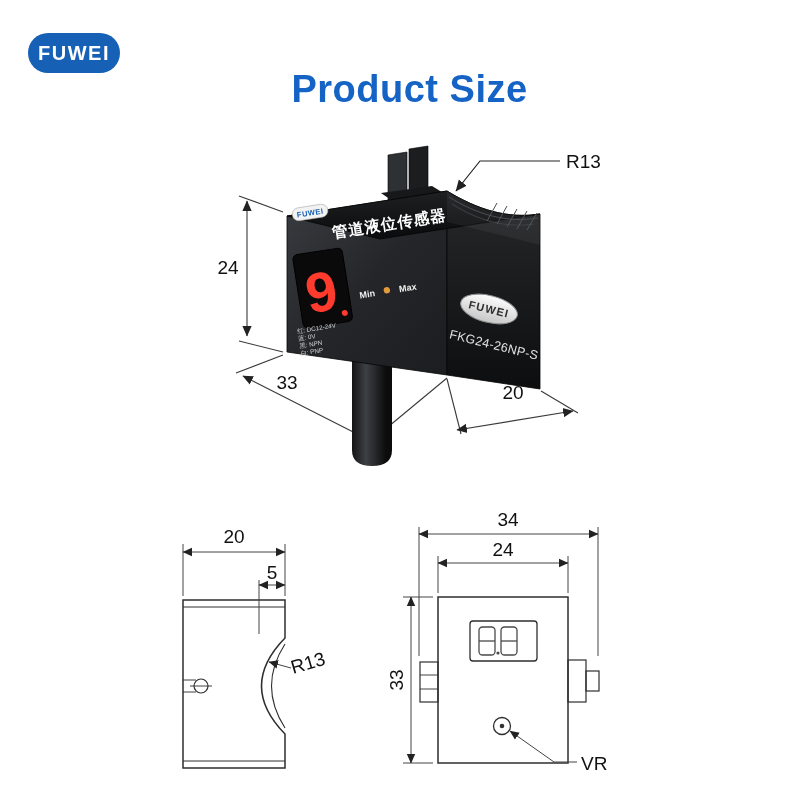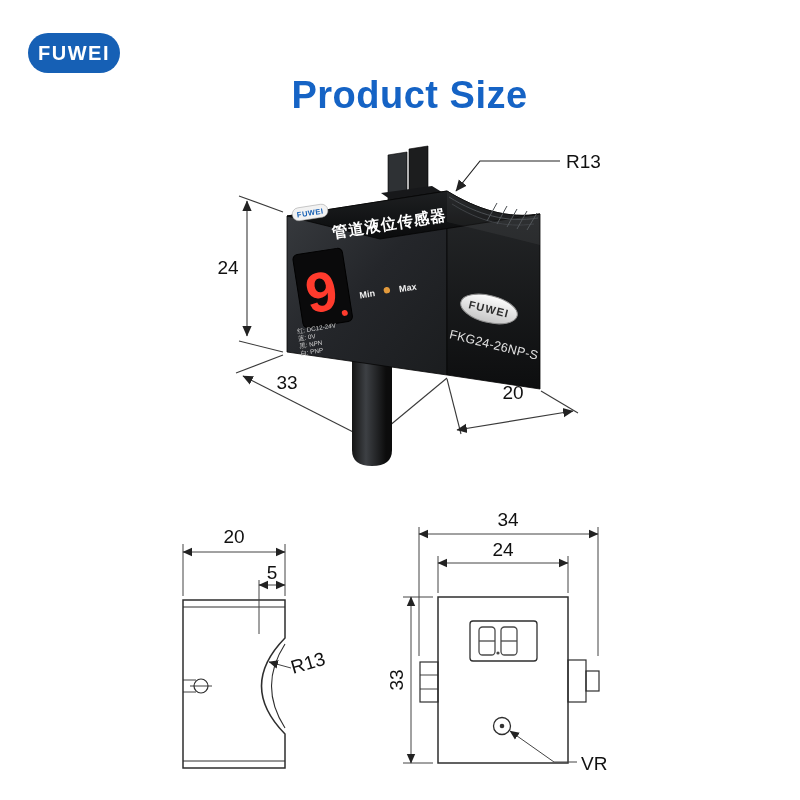--- a/index.html
+++ b/index.html
@@ -1,19 +1,19 @@
 <!DOCTYPE html>
 <html><head>
 <meta charset="utf-8">
 <style>
   * { margin:0; padding:0; box-sizing:border-box; }
   html,body { width:800px; height:800px; background:#ffffff; font-family:"Liberation Sans",sans-serif; position:relative; overflow:hidden; }
   .logo-pill { position:absolute; left:28px; top:33px; width:92px; height:40px; background:#1660b5; border-radius:20px; display:flex; align-items:center; justify-content:center; }
   .logo-pill span { color:#ffffff; font-weight:bold; font-size:20px; letter-spacing:1.5px; }
-  .page-title { position:absolute; left:0; top:74px; width:100%; text-align:center; color:#1563c5; font-size:38px; font-weight:bold; letter-spacing:0.5px;padding-left:19px; }
+  .page-title { position:absolute; left:0; top:68px; width:100%; text-align:center; color:#1563c5; font-size:38px; font-weight:bold; letter-spacing:0.5px;padding-left:19px; }
   svg.drawing { position:absolute; left:0; top:0; }
   text { font-family:"Liberation Sans",sans-serif; }
   .dim-text { font-size:19px; fill:#111111; }
 </style>
 </head>
 <body>
 
 <div class="logo-pill">
   <span>FUWEI</span>
 </div>

